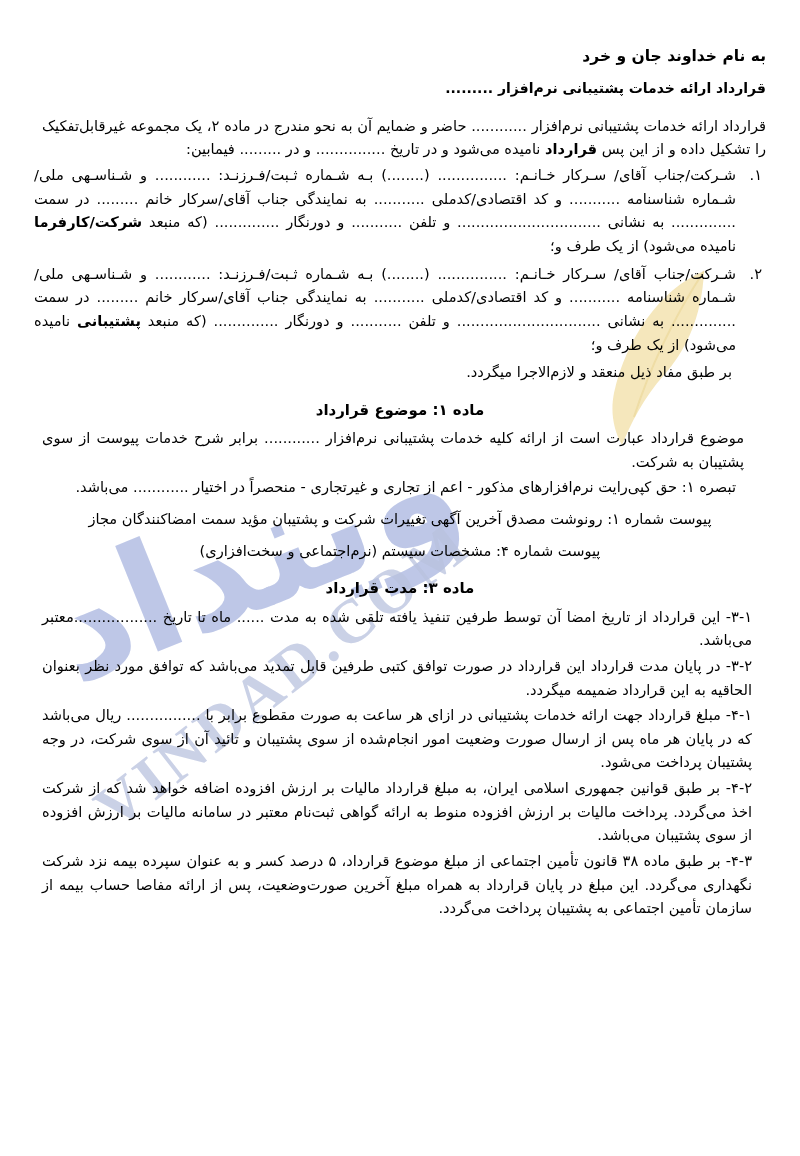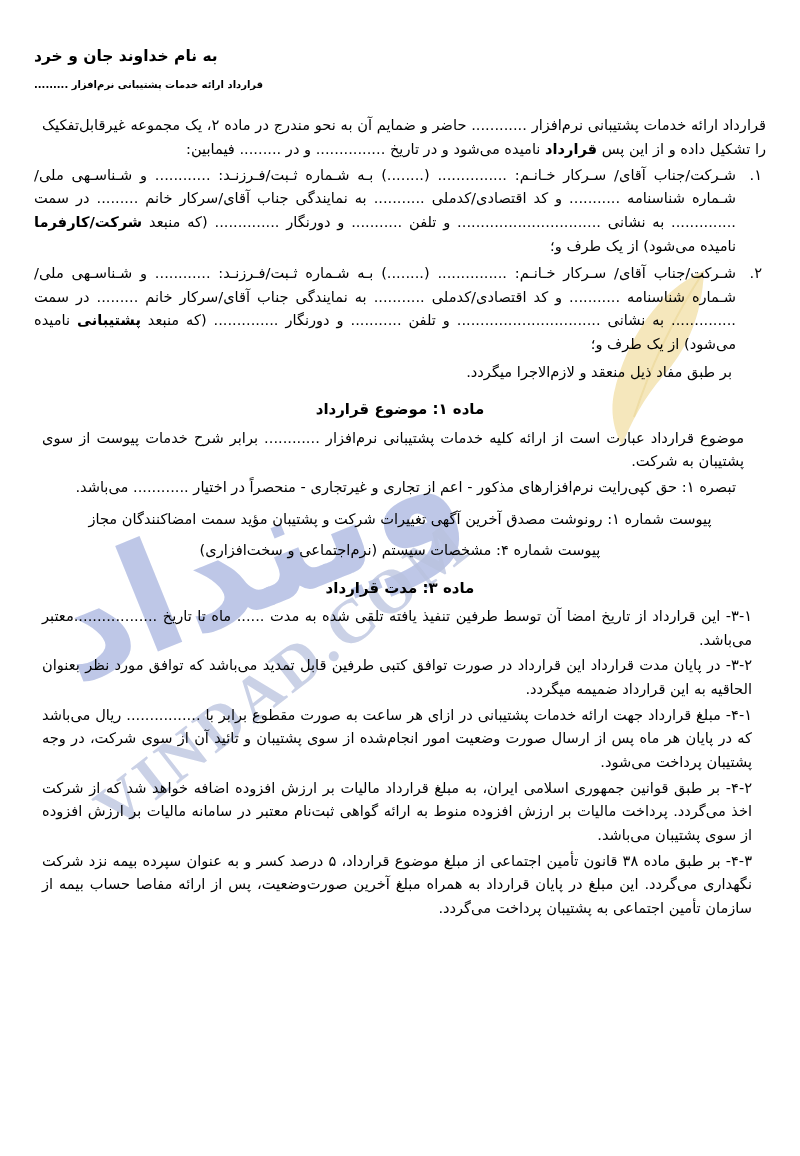--- a/index.html
+++ b/index.html
@@ -67,26 +67,26 @@
 
   
   .content {
     position: relative;
     z-index: 2;
     font-size: 14.6px;
     line-height: 1.62;
     text-align: justify;
   }
   .title-block {
-    text-align: left;
+    text-align: right;
     font-weight: bold;
-    margin-bottom: 20px;
+    margin-bottom: 14px;
   }
   .title-block .t1 { font-size: 15.5px; margin-bottom: 8px; }
-  .title-block .t2 { font-size: 10px; }
+  .title-block .t2 { font-size: 14px; }
 
   p.para {
     margin: 0 0 2px 8px;
     text-align: justify;
   }
   .intro { margin-bottom: 8px; }
 
   ol.parties {
     list-style: none;
     margin: 0 0 2px 0;

